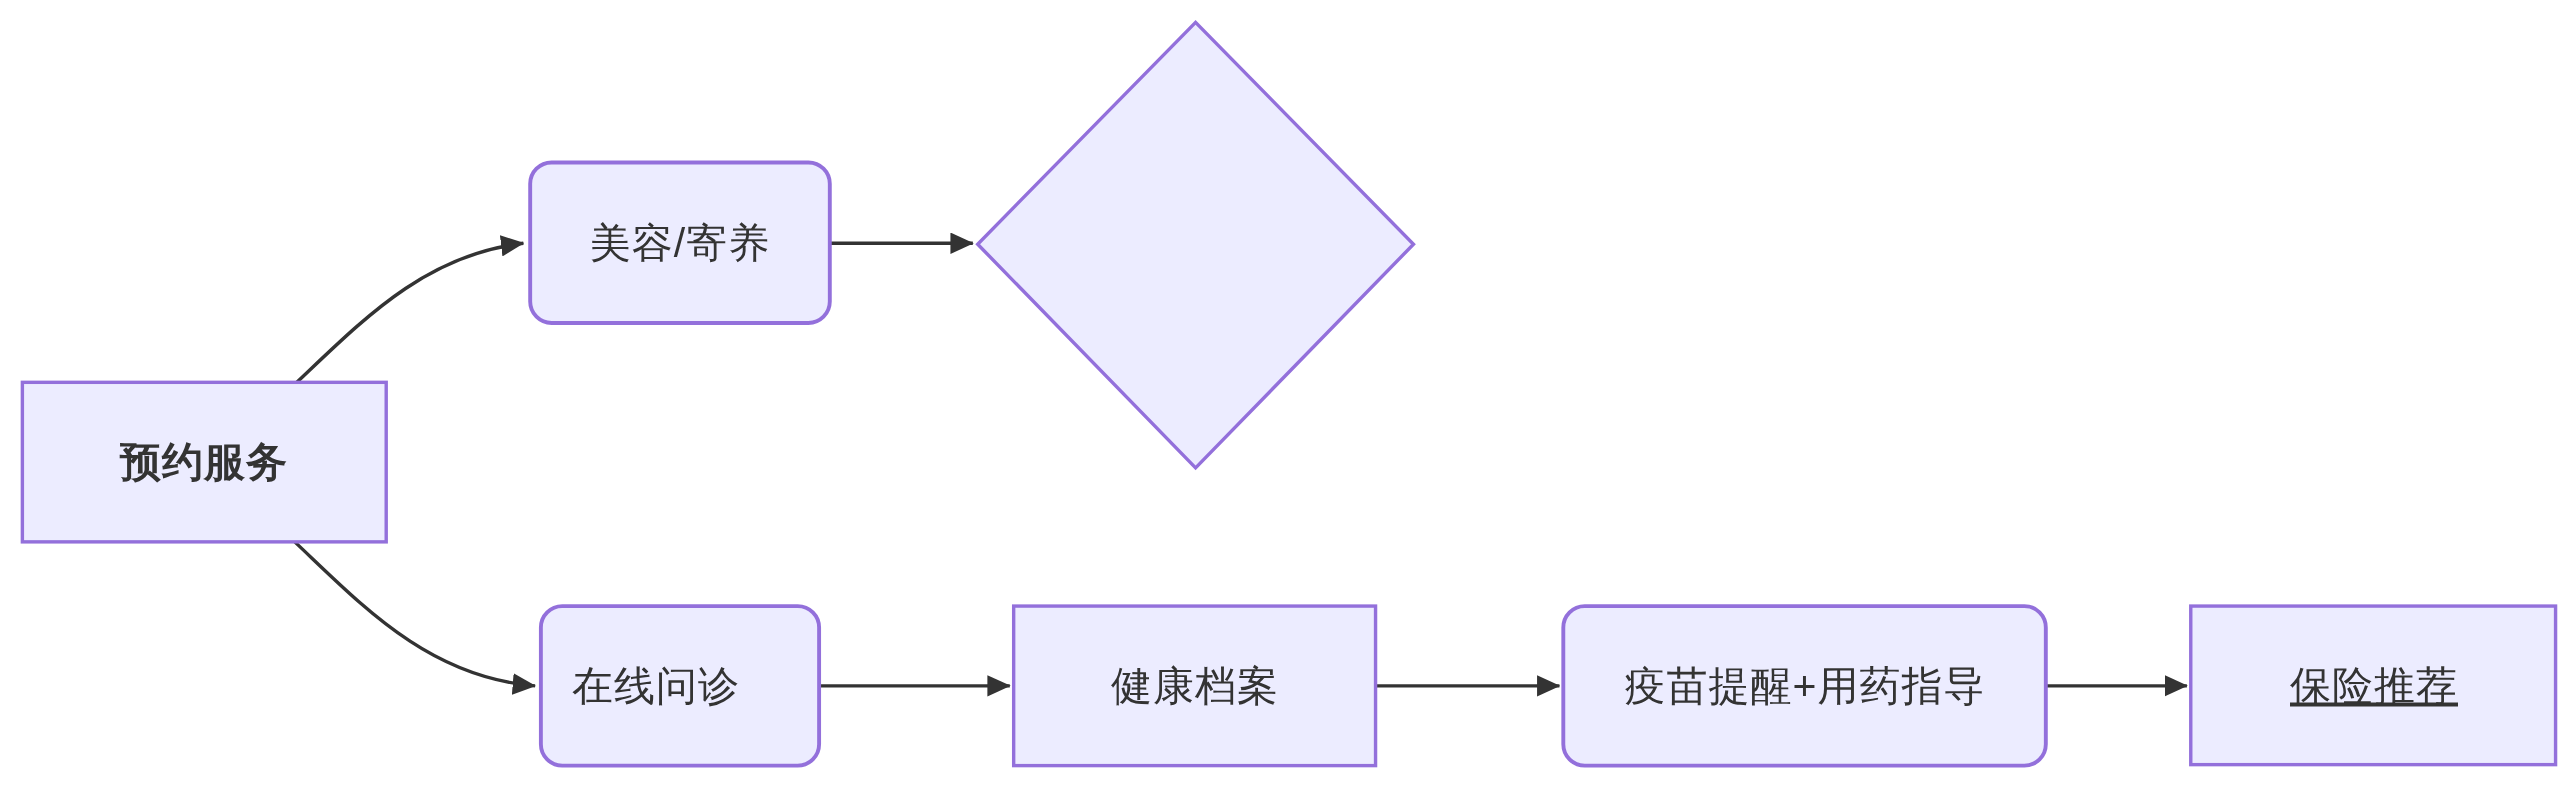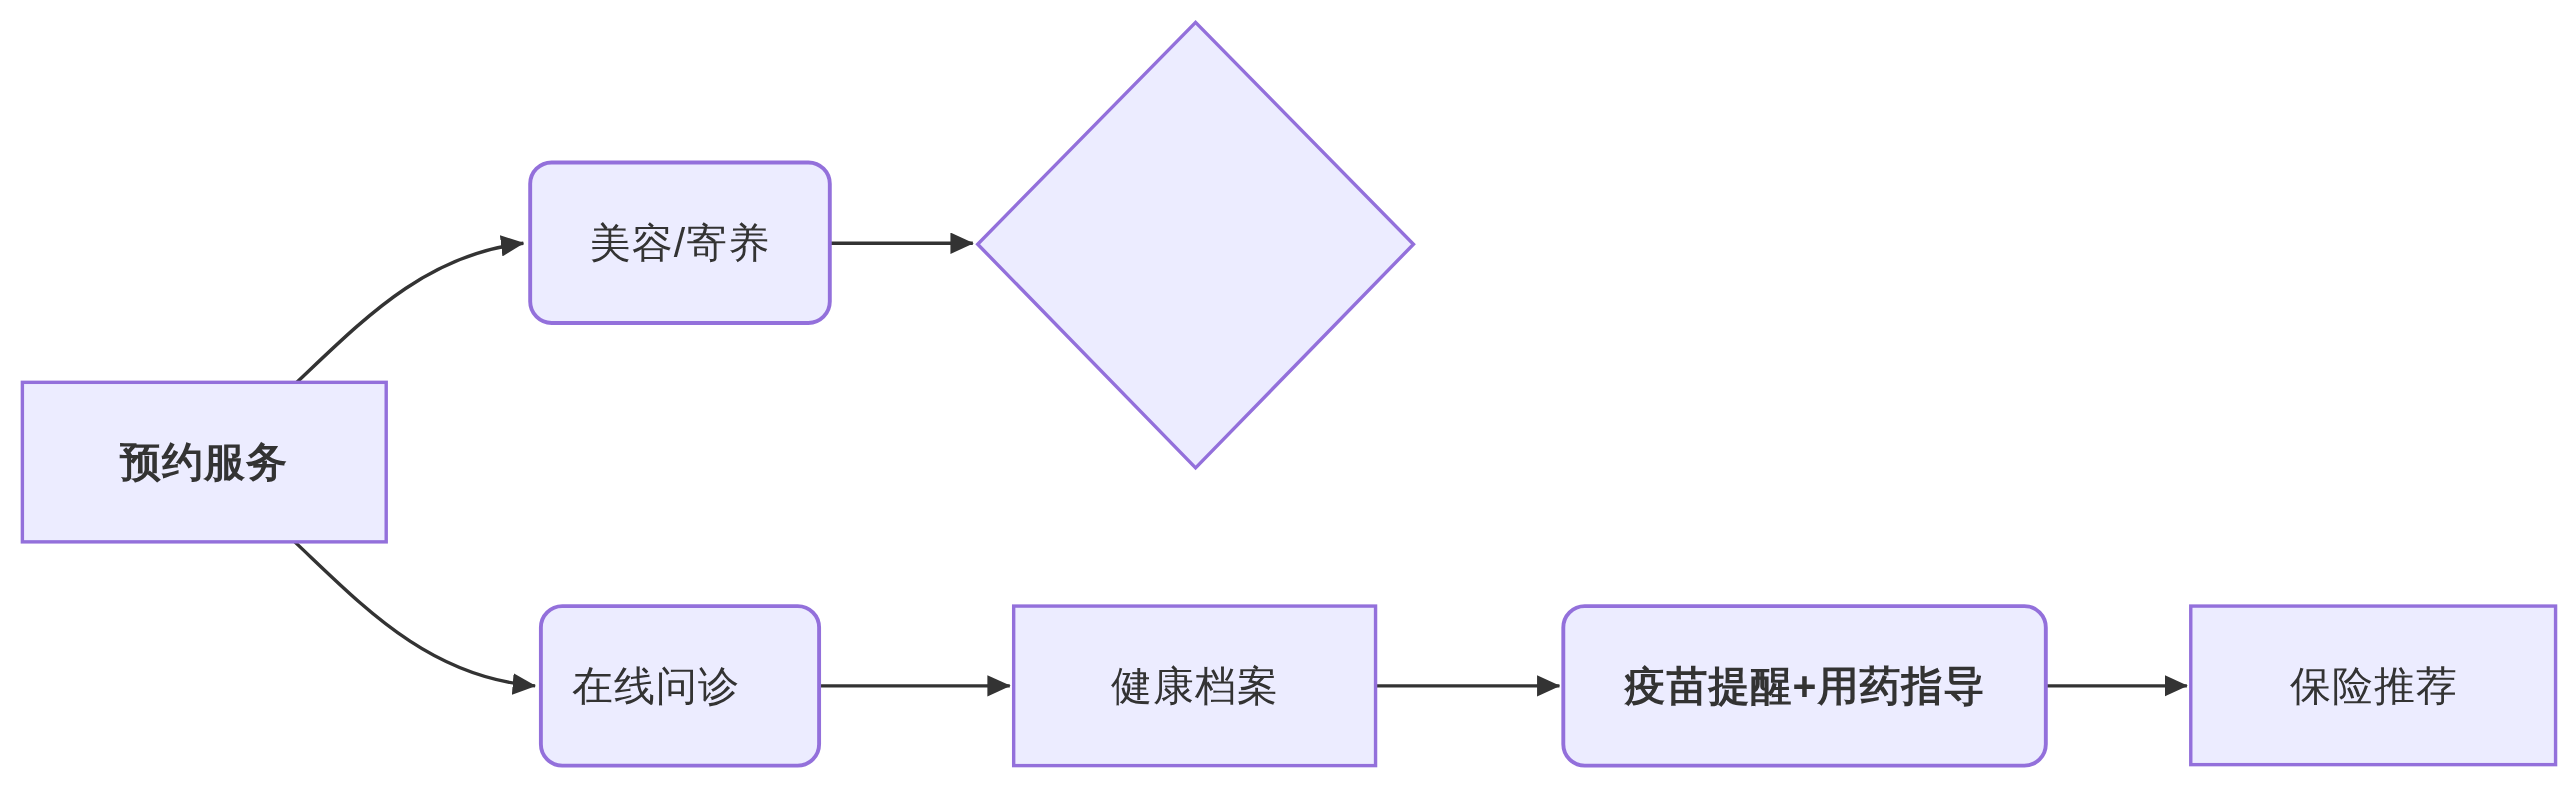--- a/index.html
+++ b/index.html
@@ -52,17 +52,17 @@
       <rect x="1042" y="623" width="372" height="164" stroke-width="3.5"></rect>
       <rect x="1607" y="623" width="496" height="164" rx="22" ry="22" stroke-width="4"></rect>
       <rect x="2252" y="623" width="375" height="163" stroke-width="3.5"></rect>
     </g>
   </svg>
 
   <div class="node-label" style="left:204px;  top:462px;font-weight:bold;">预约服务</div>
   <div class="node-label" style="left:680px;  top:243px;">美容/寄养</div>
   <div class="node-label" style="left:656px;  top:686px;">在线问诊</div>
   <div class="node-label" style="left:1195px; top:686px;">健康档案</div>
-  <div class="node-label" style="left:1805px; top:686px;font-weight:bold;">疫苗提醒+用药指导</div>
-  <div class="node-label" style="left:2374px; top:686px;">保险推荐</div>
+  <div class="node-label" style="left:1805px; top:686px;">疫苗提醒+用药指导</div>
+  <div class="node-label" style="left:2374px; top:686px;text-decoration:underline;">保险推荐</div>
 
 </div>
 
 
 </body></html>

